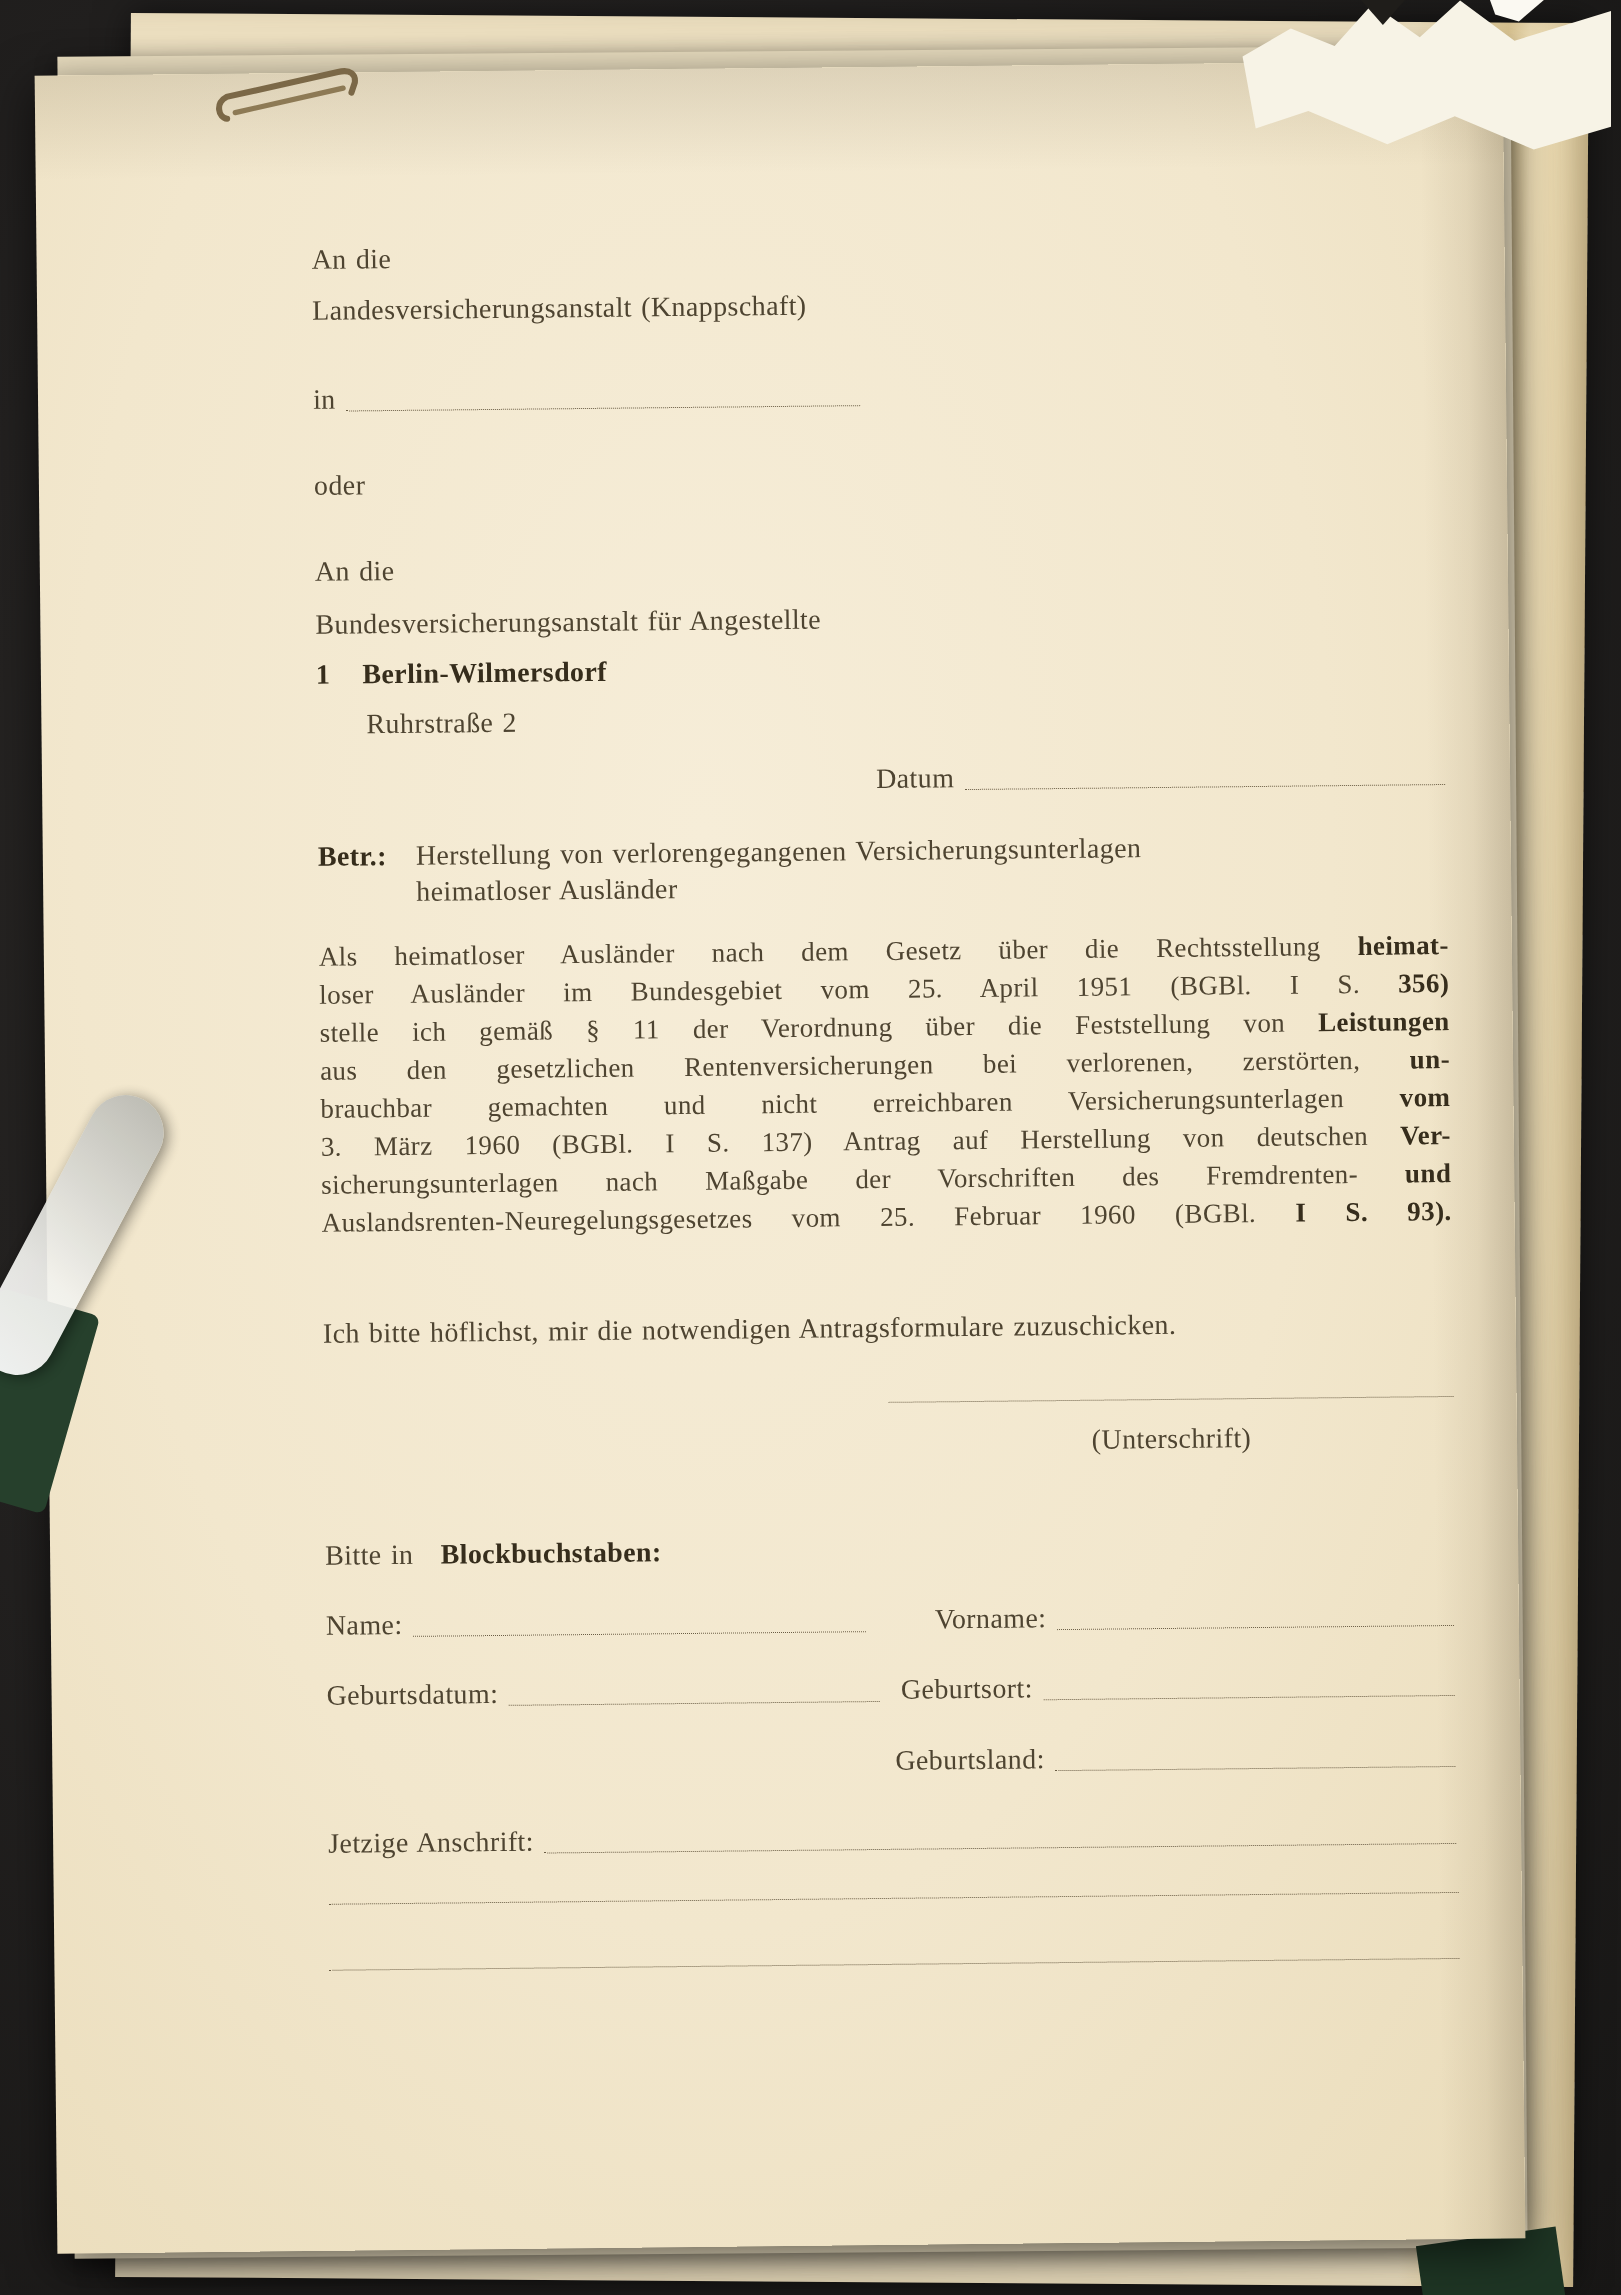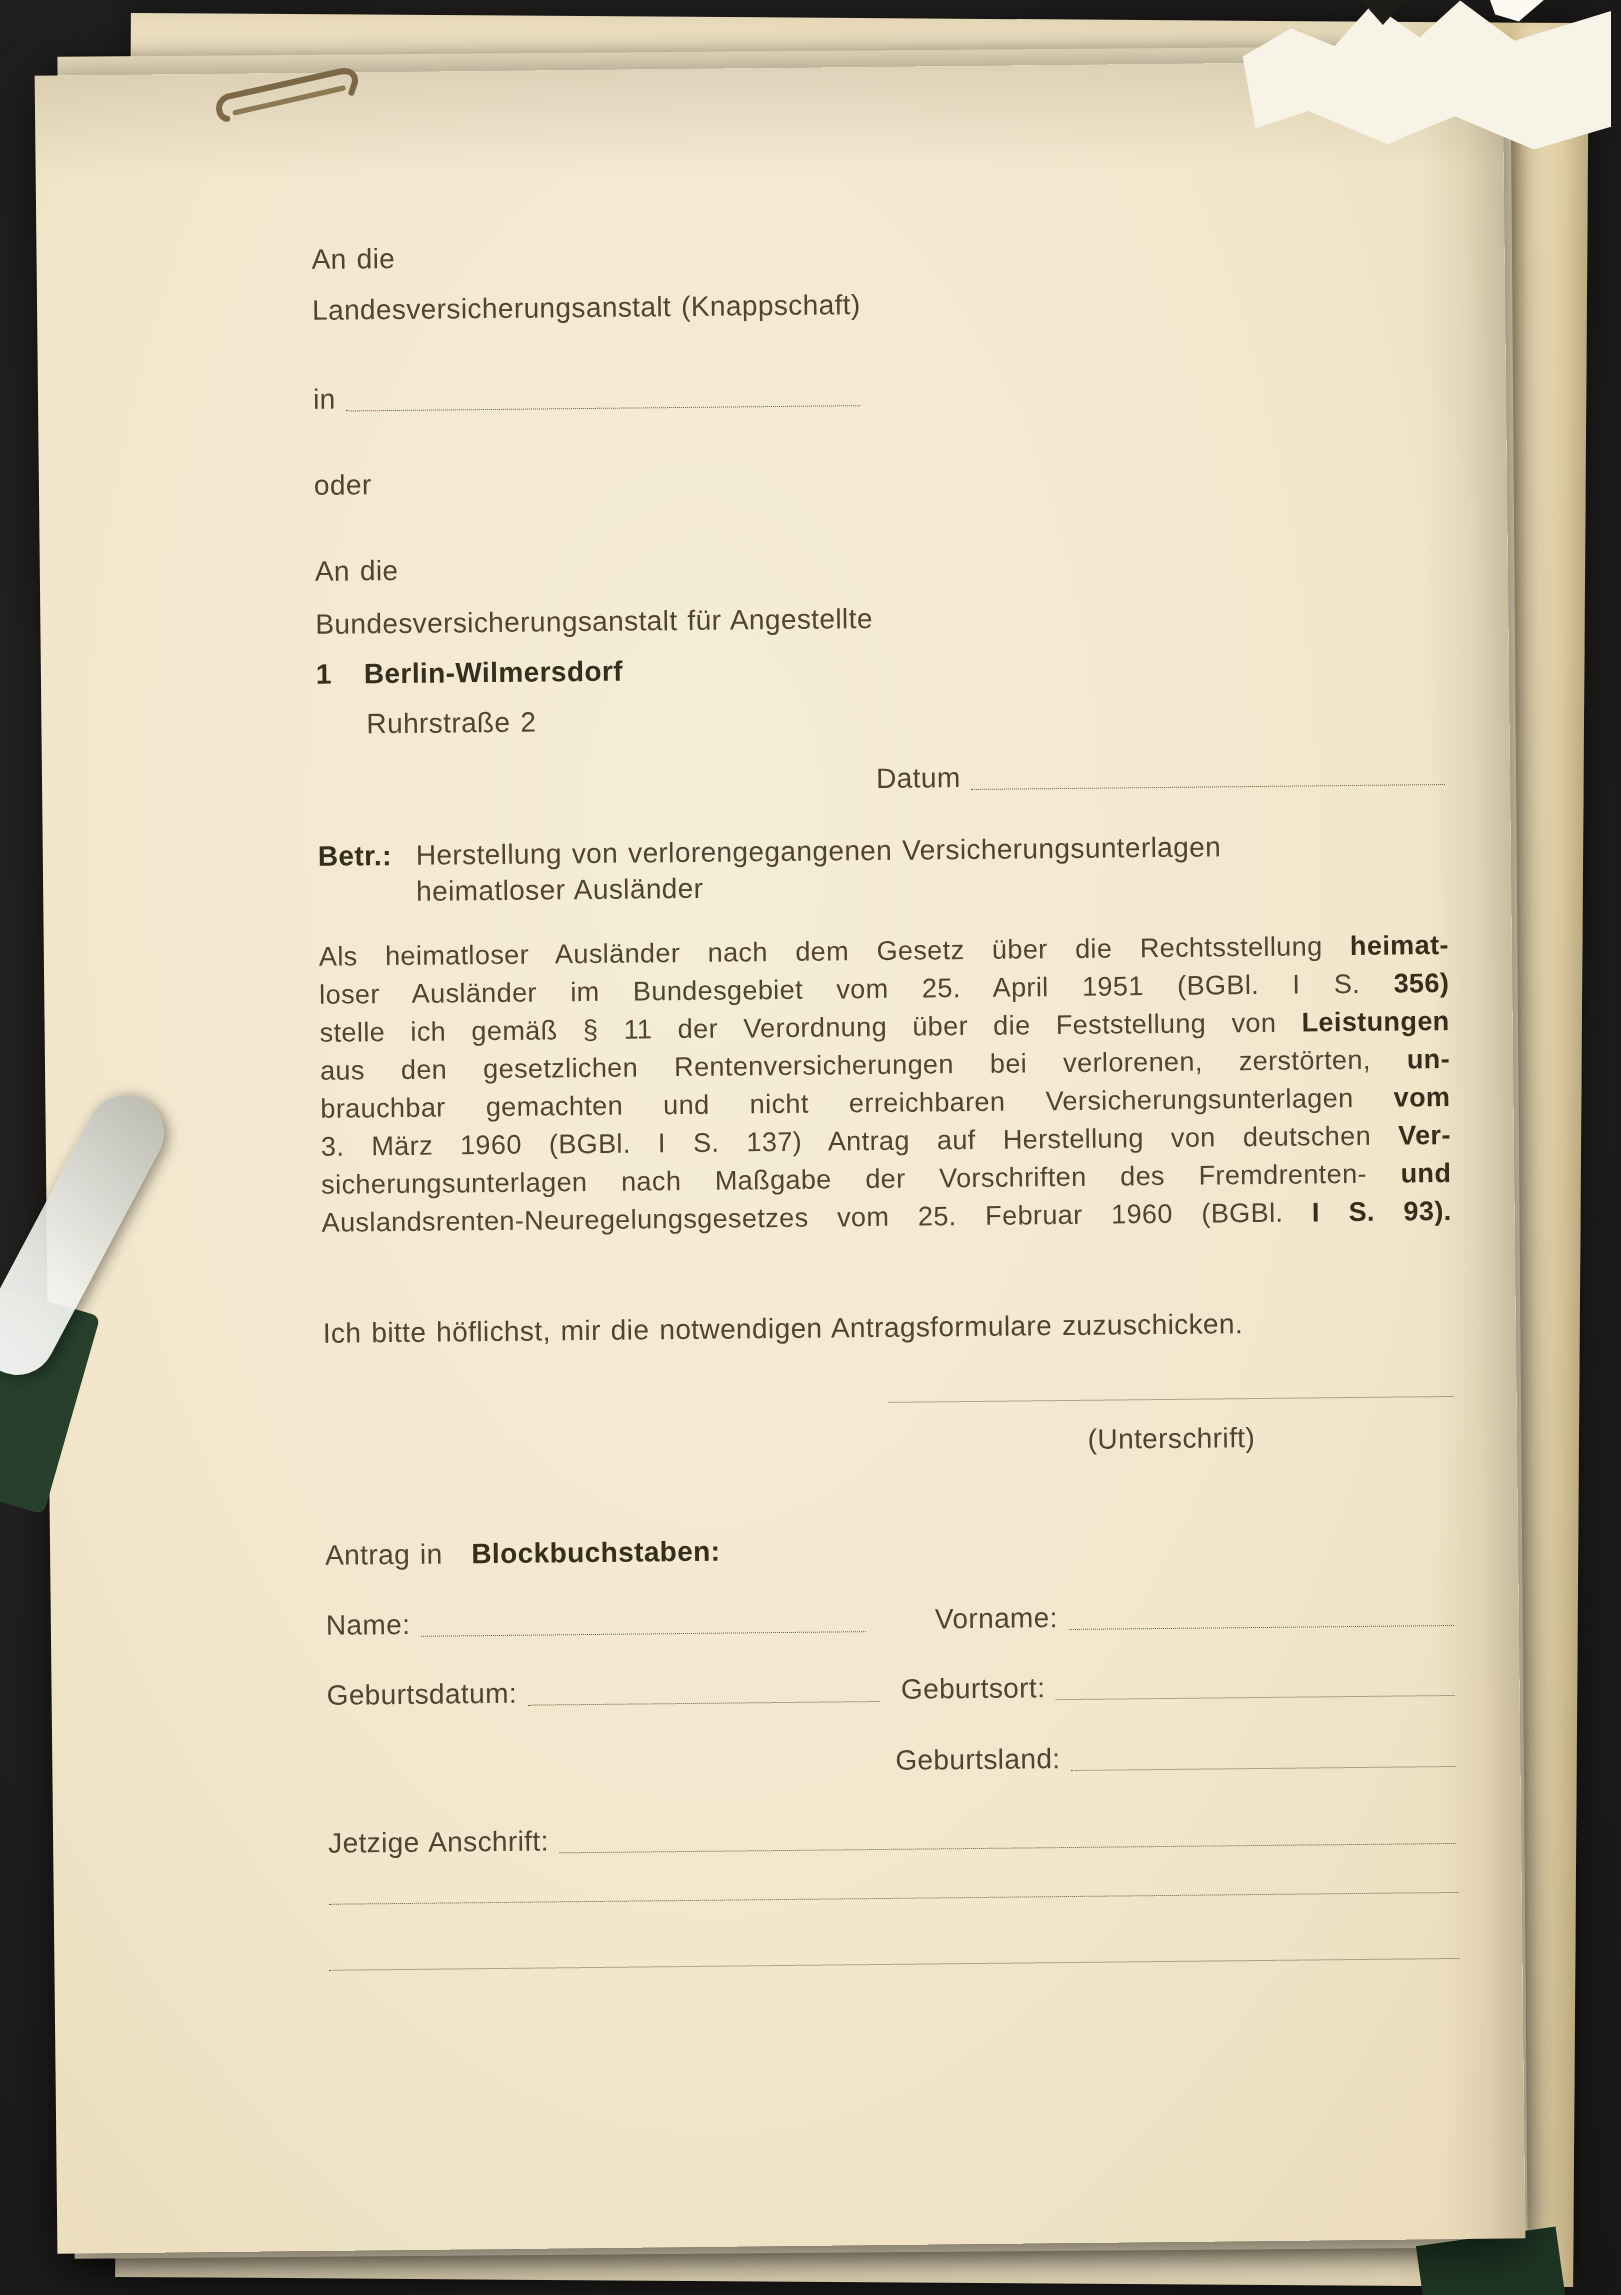--- a/index.html
+++ b/index.html
@@ -1,19 +1,19 @@
 <!DOCTYPE html>
 <html style="font-size:14px"><head>
 <meta charset="utf-8">
 <style>
   html,body{margin:0;padding:0;background:#1d1b19;}
   .scene{
     position:relative;width:1621px;height:2295px;overflow:hidden;
     background:radial-gradient(ellipse at 35% 40%, #2b2926 0%, #232120 45%, #181716 100%);
-    font-family:Liberation Sans, sans-serif;
+    font-family:Liberation Serif, serif;
   }
   
   .back-sheet{
     position:absolute;left:123px;top:17.6px;width:1458px;height:2264px;
     transform:rotate(.4deg);
     background:linear-gradient(to right,#ecdfc0 0%,#ecdfc0 88%,#e2d0a4 92%,#d9c493 94.5%,#e9d9b2 96%,#e5d3a8 100%);
     box-shadow:0 0 35px rgba(0,0,0,.55), inset -26px 0 31px -16px rgba(95,75,38,.4);
   }
   .mid-sheet{
     position:absolute;left:66px;top:51px;width:1453px;height:2202px;
@@ -124,21 +124,21 @@
       <div class="pline"><span>sicherungsunterlagen nach Maßgabe der Vorschriften des Fremdrenten-</span> <span class="bold">und</span></div>
       <div class="pline"><span>Auslandsrenten-Neuregelungsgesetzes vom 25. Februar 1960 (BGBl.</span> <span class="bold">I S. 93).</span></div>
     </div>
 
     <div class="b" style="top:1243px">Ich bitte höflichst, mir die notwendigen Antragsformulare zuzuschicken.</div>
 
     <div class="b sigline" style="top:1335px;left:840px;width:565px"></div>
     <div class="b center" style="top:1357px;left:840px;width:565px">(Unterschrift)</div>
 
     <div class="b" style="top:1465px">
-      <span>Antrag in</span>
+      <span>Bitte in</span>
       <span class="spacer" style="display:inline-block;width:8.8px"></span>
       <span class="bold">Blockbuchstaben:</span>
     </div>
 
     <div class="b row" style="top:1535px">
       <span class="half" style="flex:0 0 542px">
         <span>Name:</span>
         <span class="dots"></span>
       </span>
       <span class="spacer" style="width:67px"></span>

